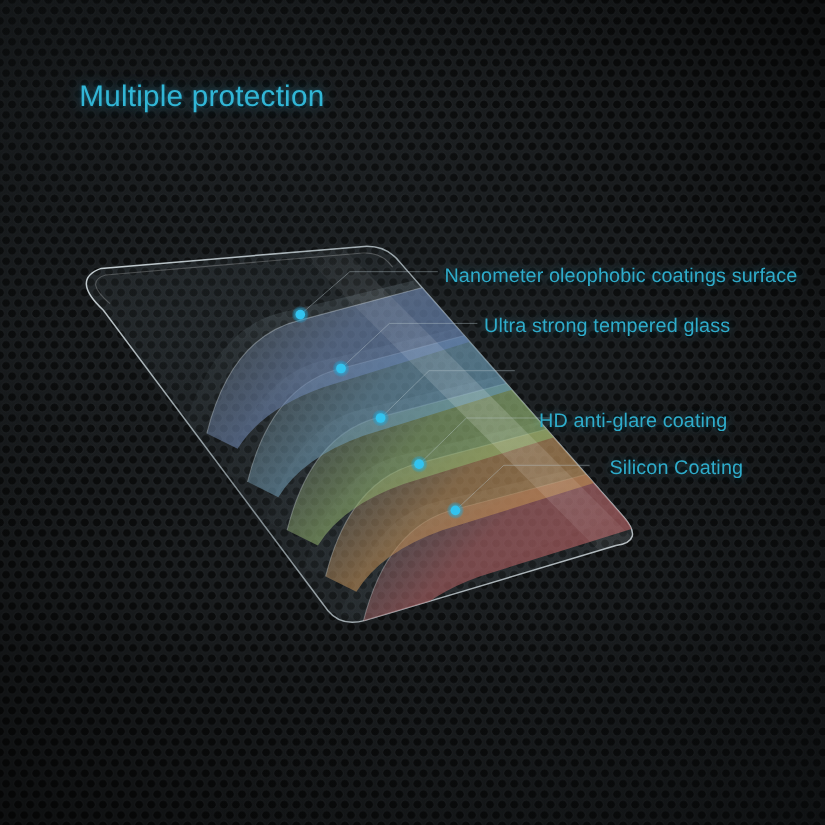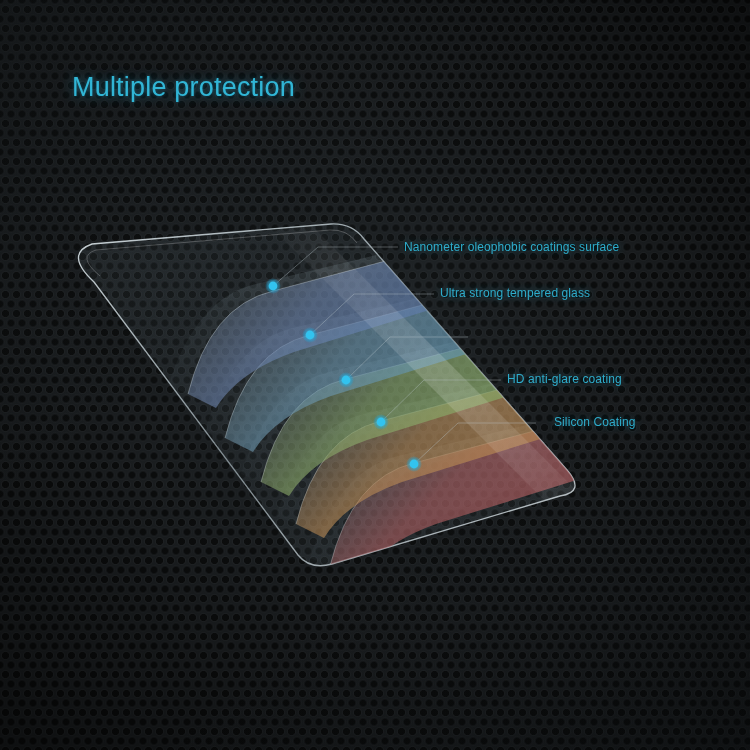--- a/index.html
+++ b/index.html
@@ -40,29 +40,29 @@
     text-shadow:0 0 14px rgba(41,176,214,.45),0 0 3px rgba(41,176,214,.35);
     white-space:nowrap;
   }
 
   
   #art{position:absolute;left:0;top:0;width:750px;height:750px;}
 
   
   .label{
     position:absolute;
-    font-size:12px;font-weight:400;letter-spacing:.1px;
+    font-size:18px;font-weight:400;letter-spacing:.1px;
     color:#2eaccb;
     text-shadow:0 0 9px rgba(42,170,200,.40);
     white-space:nowrap;
   }
   .lbl0{left:404px;top:240px;}
   .lbl1{left:440px;top:286px;}
   .lbl2{left:474px;top:329px;}
-  .lbl3{left:507px;top:372px;}
+  .lbl3{left:490px;top:372px;}
   .lbl4{left:554px;top:415px;}
 </style>
 </head>
 <body>
 
 <div id="stage">
 
   <div class="bg-hex"></div>
   <div class="bg-vignette"></div>
   <div class="bg-sheen"></div>

